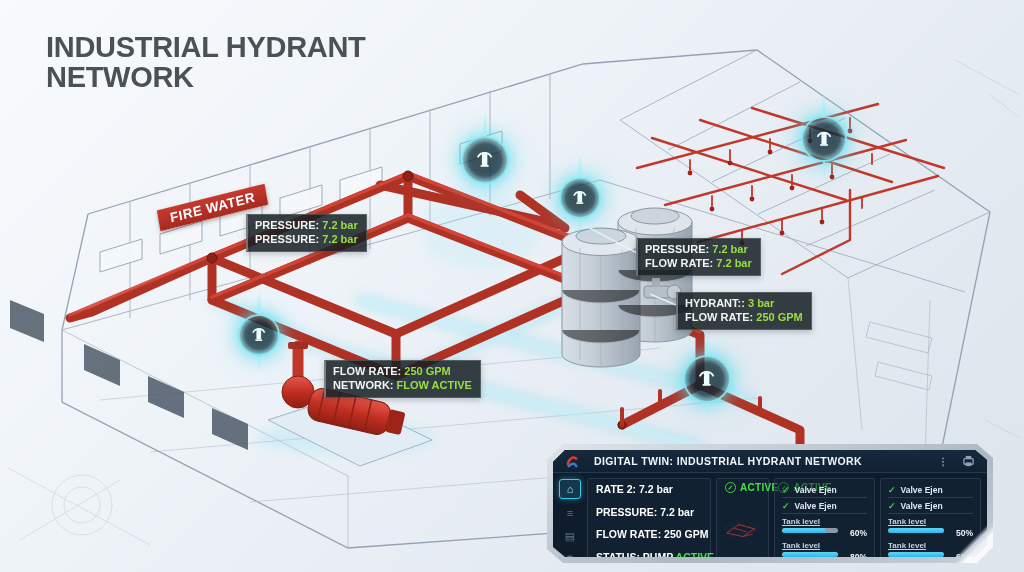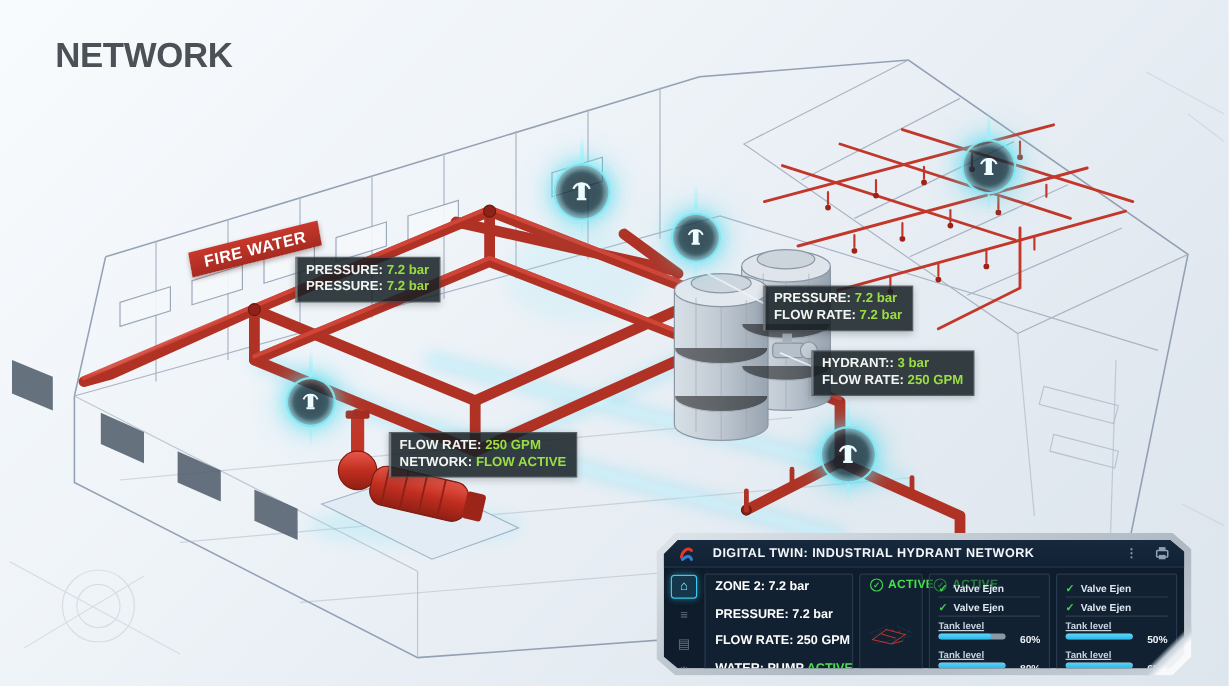--- a/index.html
+++ b/index.html
@@ -271,20 +271,21 @@
     <svg viewBox="0 0 24 24" fill="none" stroke="#ecfcff" stroke-width="1.6">
       <path d="M6,10 A6.5,6.5 0 0 1 18,10"></path>
         <circle cx="12" cy="8" r="1.7" fill="#ecfcff"></circle>
         <path d="M10.4,10 h3.2 v6 h-3.2 z" fill="#ecfcff"></path>
         <path d="M8.5,17.5 h7"></path>
       </svg>
   </div>
 
   <div class="title-block">
     <div class="title-sub">
+      <div>INDUSTRIAL HYDRANT</div>
       <div>NETWORK</div>
     </div>
   </div>
 
   <div class="fire-sign">FIRE WATER</div>
 
   <div class="callout" style="left:246px;top:214px;">
     <div><span class="lbl">PRESSURE:</span> <span class="val">7.2 bar</span></div>
     <div><span class="lbl">PRESSURE:</span> <span class="val">7.2 bar</span></div>
   </div>
@@ -317,24 +318,24 @@
         </svg>
       </div>
       <div class="dash-body">
         <div class="rail">
           <div class="rail-btn active">⌂</div>
           <div class="rail-btn">≡</div>
           <div class="rail-btn">▤</div>
           <div class="rail-btn">⚙</div>
         </div>
         <div class="panel stats">
-          <div><span>ZONE 2:</span> <span>7.2 bar</span></div>
+          <div><span>RATE 2:</span> <span>7.2 bar</span></div>
           <div><span>PRESSURE:</span> <span>7.2 bar</span></div>
           <div><span>FLOW RATE:</span> <span>250 GPM</span></div>
-          <div><span>WATER: PUMP</span> <span class="green">ACTIVE</span></div>
+          <div><span>STATUS: PUMP</span> <span class="green">ACTIVE</span></div>
         </div>
         <div class="panel mapcell">
           <div class="badge-row">
             <span class="active-badge">
               <span class="chk-circle">✓</span>
               <span>ACTIVE</span>
             </span>
             <span class="active-badge">
               <span class="chk-circle">✓</span>
               <span>ACTIVE</span>

